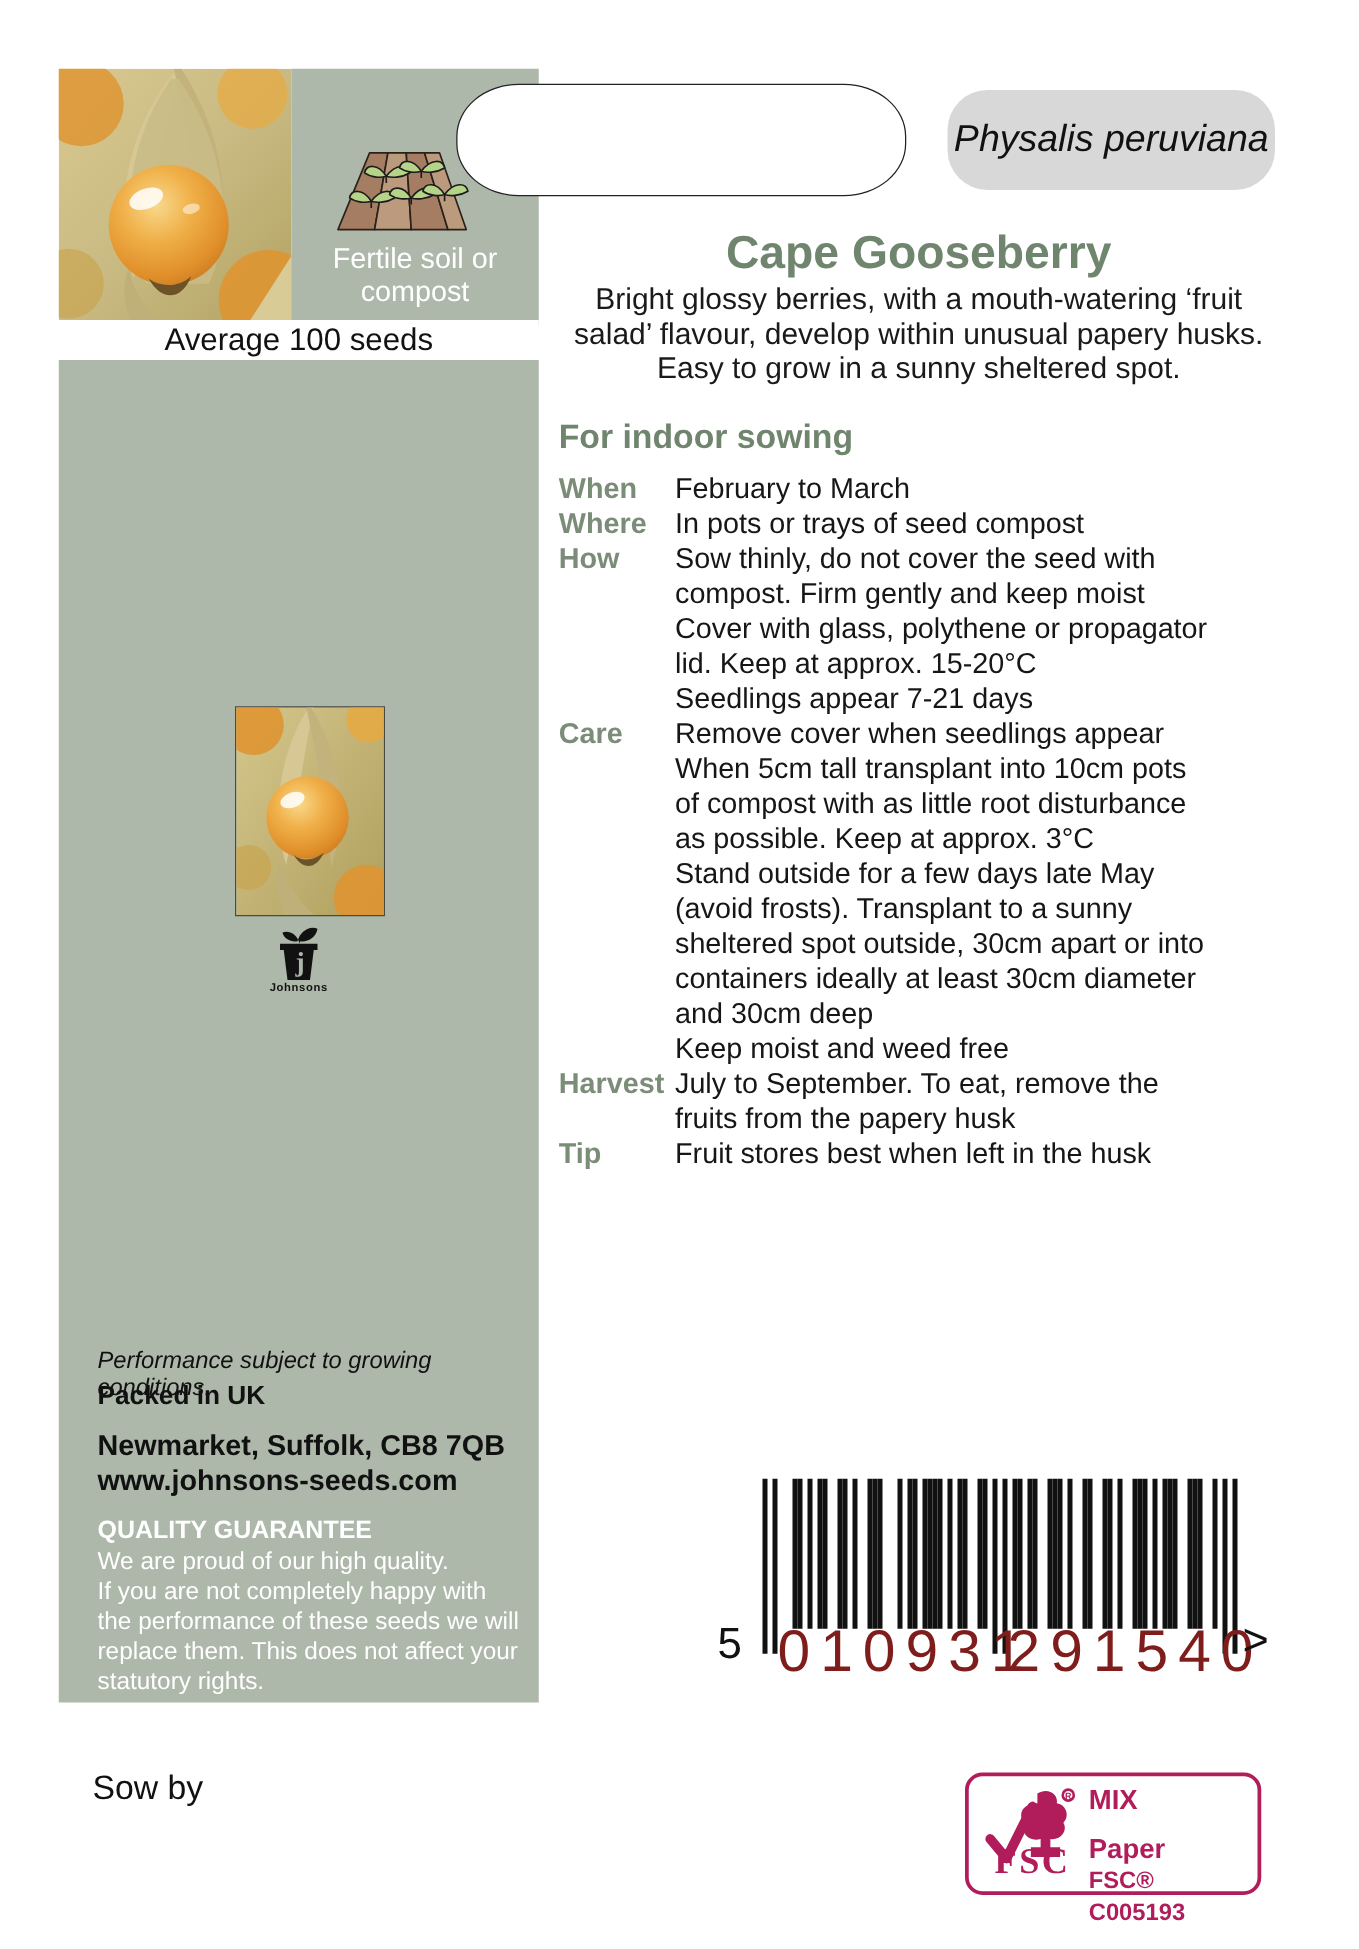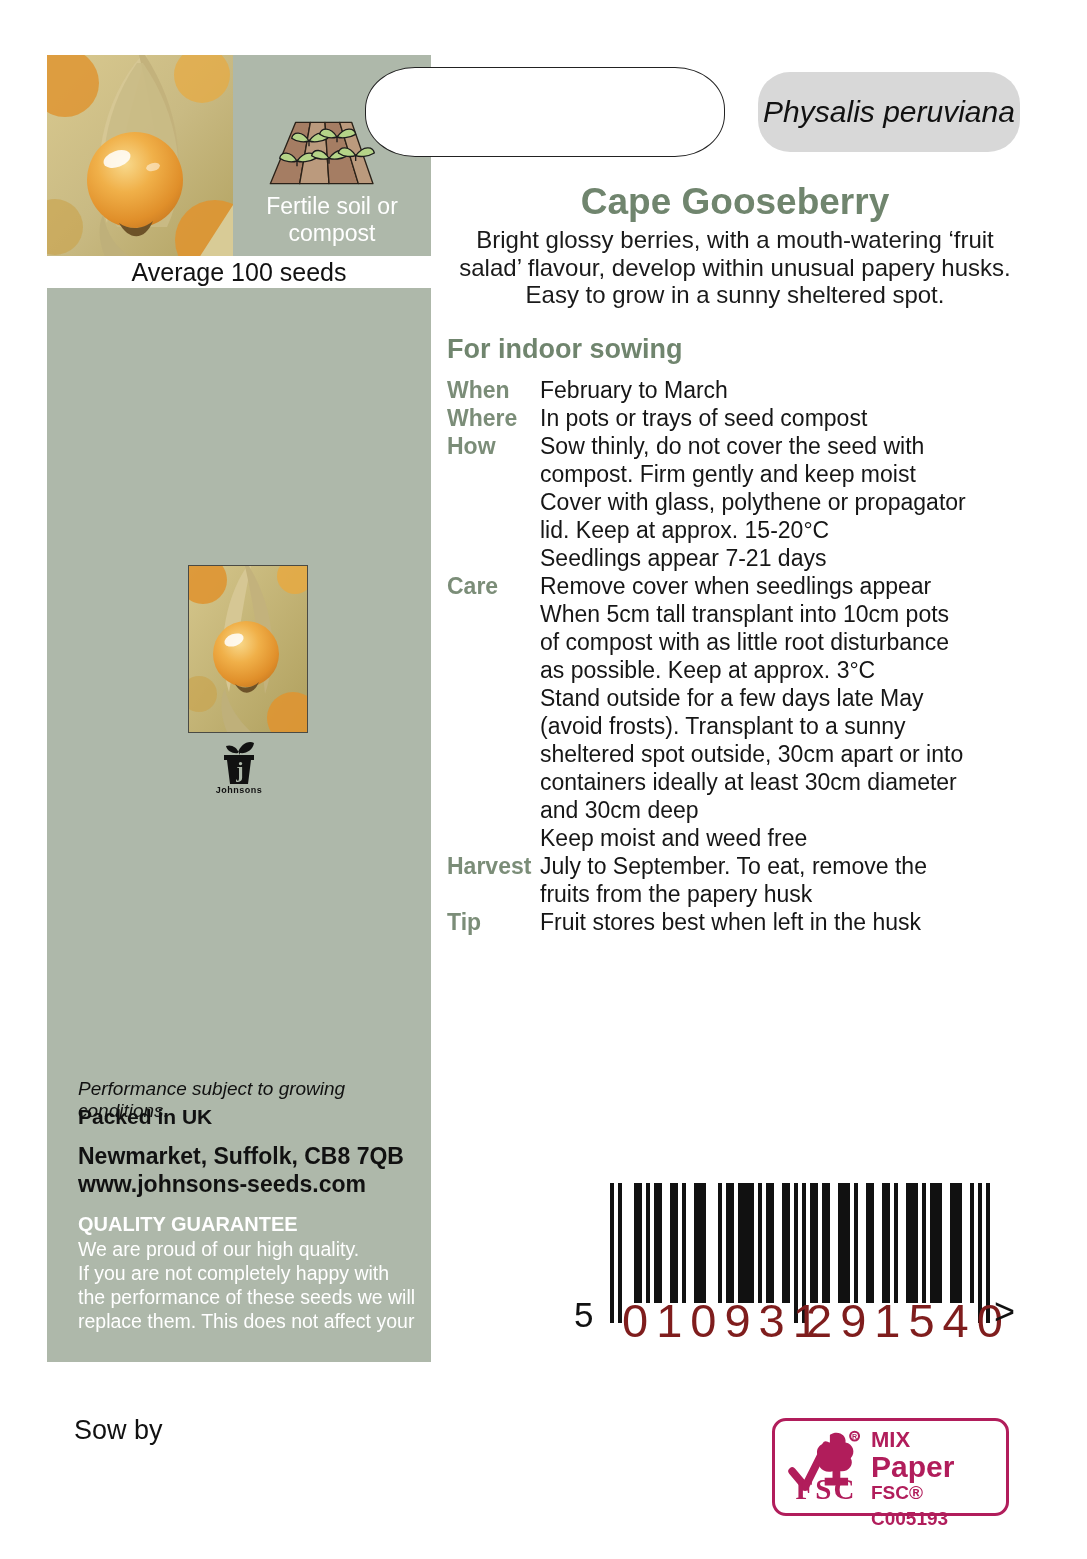--- a/index.html
+++ b/index.html
@@ -58,21 +58,21 @@
 
   
   .sow-by{position:absolute;left:74px;top:1415px;font-size:27px;color:#111;}
   .fsc-box{position:absolute;left:772px;top:1418px;width:231px;height:92px;
     border:3.5px solid var(--magenta);border-radius:14px;background:#fff;}
   .fsc-left{position:absolute;left:12px;top:6px;width:78px;height:78px;}
   .fsc-acronym{position:absolute;left:14px;top:52px;width:74px;text-align:center;
     font-family:"Liberation Serif","DejaVu Serif",serif;font-size:29px;font-weight:700;color:var(--magenta);letter-spacing:2px;}
   .fsc-right{position:absolute;left:96px;top:6px;width:128px;text-align:left;color:var(--magenta);font-weight:700;}
   .fsc-mix{font-size:22px;line-height:26px;}
-  .fsc-paper{font-size:30px;line-height:27px;}
+  .fsc-paper{font-size:22px;line-height:27px;margin-top:12px;}
   .fsc-code{font-size:19px;line-height:26px;}
 </style>
 </head>
 <body>
 
 <div id="page">
 
   <div class="photo-main">
     <svg width="186" height="206" viewBox="0 0 186 206" preserveAspectRatio="none">
       <defs>
@@ -173,20 +173,21 @@
     <div class="perf-note">Performance subject to growing conditions.</div>
     <div class="packed">Packed in UK</div>
     <div class="address">Newmarket, Suffolk, CB8 7QB</div>
     <div class="website">www.johnsons-seeds.com</div>
     <div class="quality-head">QUALITY GUARANTEE</div>
     <div class="quality-lines">
         <div>We are proud of our high quality.</div>
         <div>If you are not completely happy with</div>
         <div>the performance of these seeds we will</div>
         <div>replace them. This does not affect your</div>
+        <div>statutory rights.</div>
       </div>
   </div>
 
   <div class="blob"></div>
 
   <div class="species-pill">
     <span>Physalis peruviana</span>
   </div>
 
   <div class="title">Cape Gooseberry</div>

